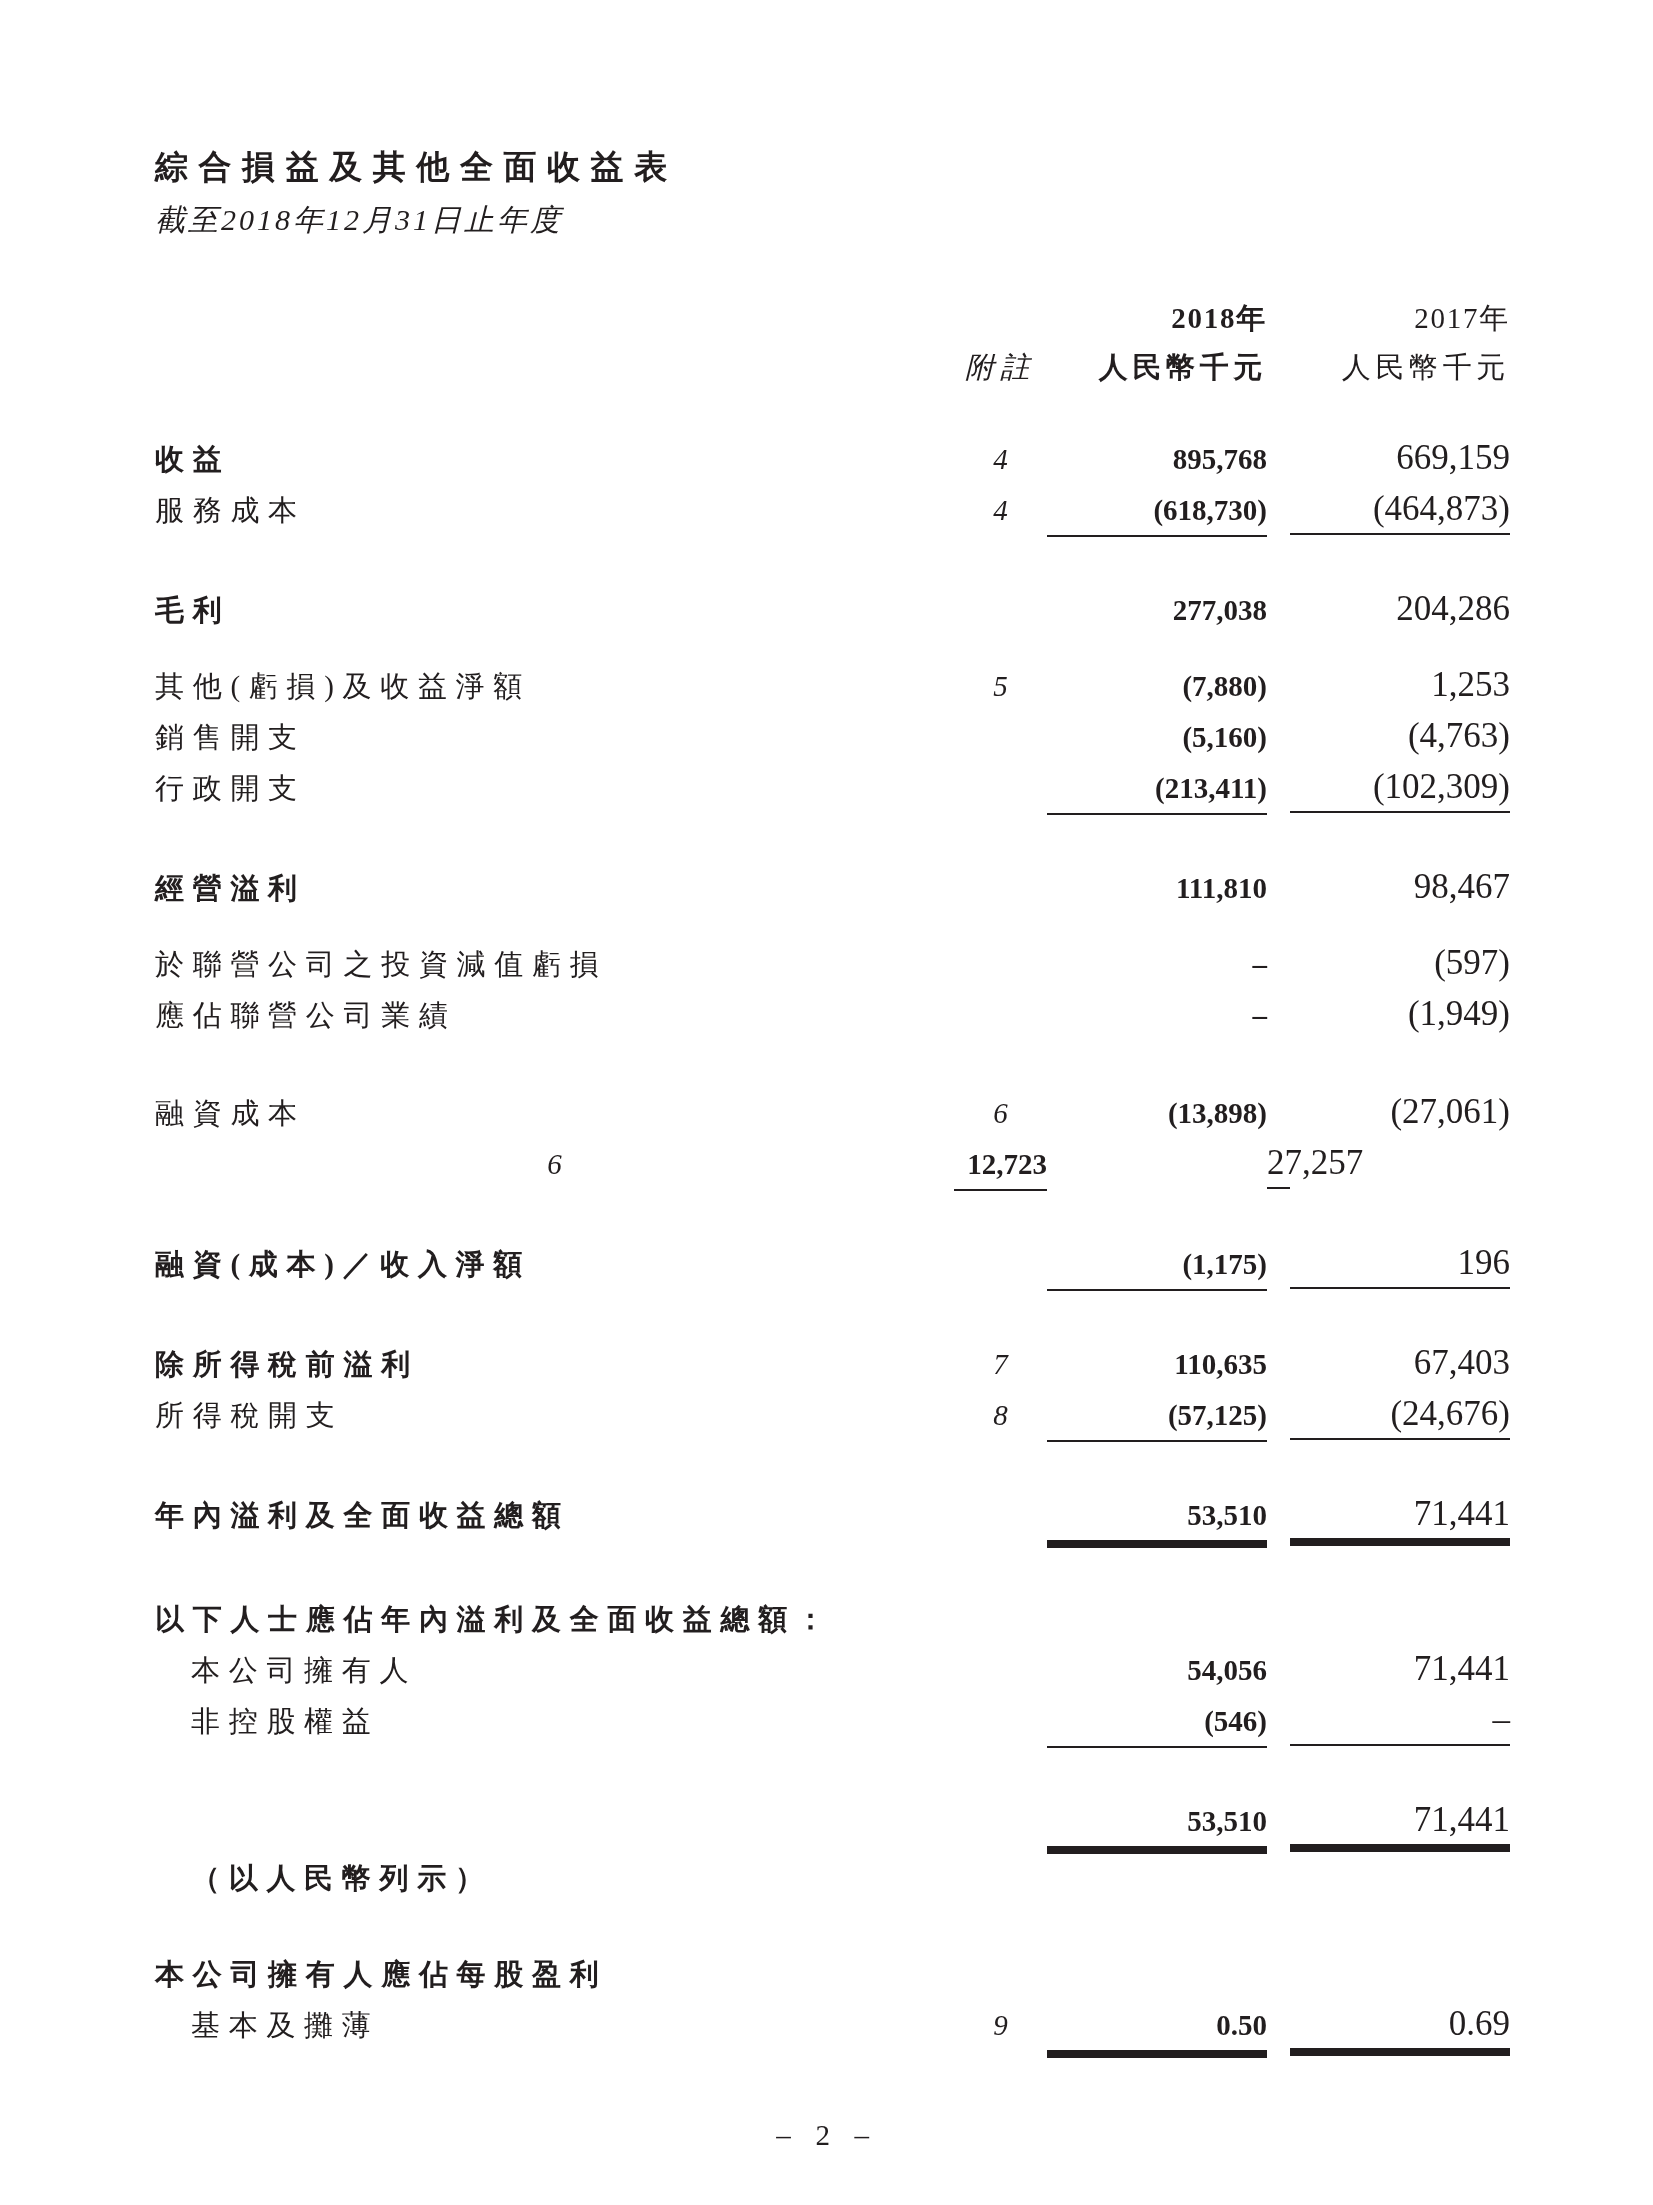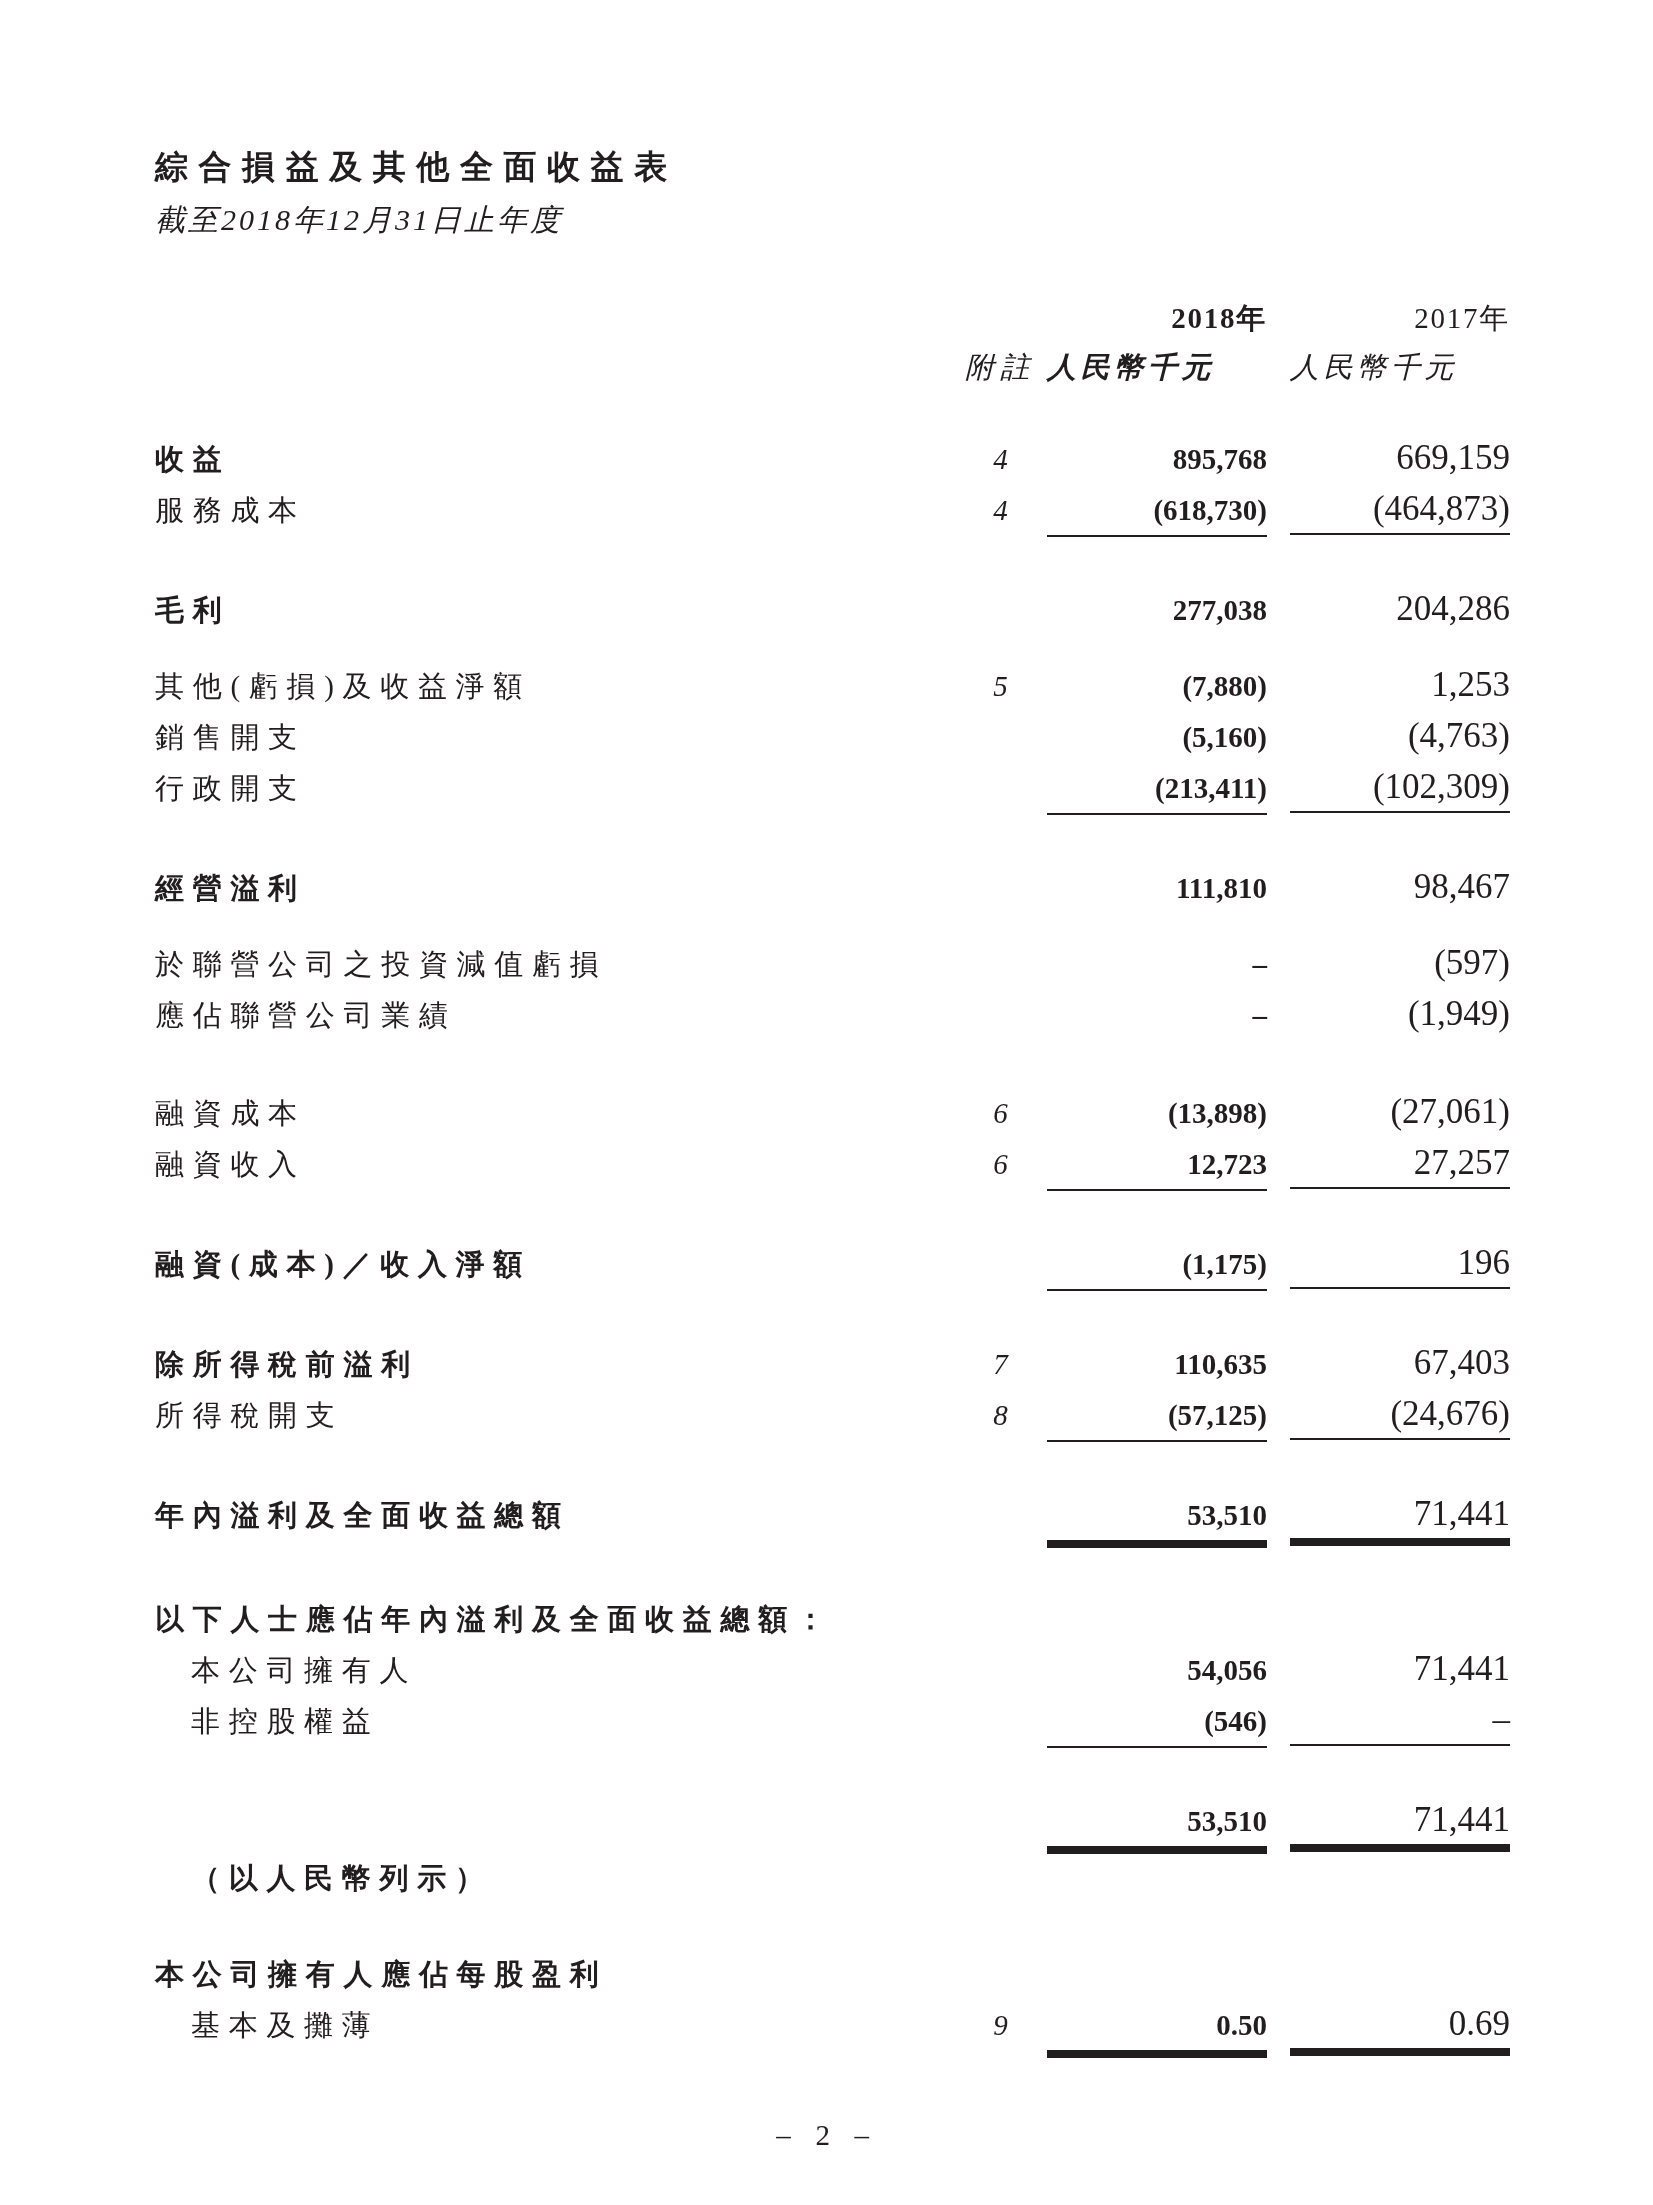--- a/index.html
+++ b/index.html
@@ -24,21 +24,21 @@
     display:grid;
     grid-template-columns:1fr 93px 220px 23px 220px;
     align-items:baseline;
   }
   .cell{line-height:49px;}
 
   .statement-header{margin-top:56px;}
   .h18,.h17{text-align:right;font-size:29px;letter-spacing:.06em;white-space:nowrap;}
   .h18{font-weight:bold;}
   .hnote{text-align:center;font-style:italic;font-size:29px;letter-spacing:.22em;}
-  .hunit{text-align:left;font-style:italic;font-size:29px;letter-spacing:.16em;white-space:nowrap;}
+  .hunit{text-align:right;font-size:29px;letter-spacing:.16em;white-space:nowrap;}
   .hunit.b{font-weight:bold;}
 
   .statement-body{margin-top:41px;}
 
   .lbl{font-size:29px;letter-spacing:.30em;white-space:nowrap;}
   .lbl.b{font-weight:bold;}
   .lbl.ind{padding-left:36px;}
   .note{text-align:center;font-style:italic;font-size:29px;}
   .v18{text-align:right;font-size:29px;font-weight:bold;white-space:nowrap;}
   .v17{text-align:right;font-size:35px;white-space:nowrap;}
@@ -145,21 +145,20 @@
         <div class="cell v17">(1,949)</div>
       </div>
       <div class="row gap-large">
         <div class="cell lbl">融資成本</div>
         <div class="cell note">6</div>
         <div class="cell v18">(13,898)</div>
         <div class="cell sp"></div>
         <div class="cell v17">(27,061)</div>
       </div>
       <div class="row gap-none rule-thin">
-        <div class="cell lbl">融資收入</div>
         <div class="cell note">6</div>
         <div class="cell v18">12,723</div>
         <div class="cell sp"></div>
         <div class="cell v17">27,257</div>
       </div>
       <div class="row gap-large rule-thin">
         <div class="cell lbl b">融資(成本)／收入淨額</div>
         <div class="cell note"></div>
         <div class="cell v18">(1,175)</div>
         <div class="cell sp"></div>

